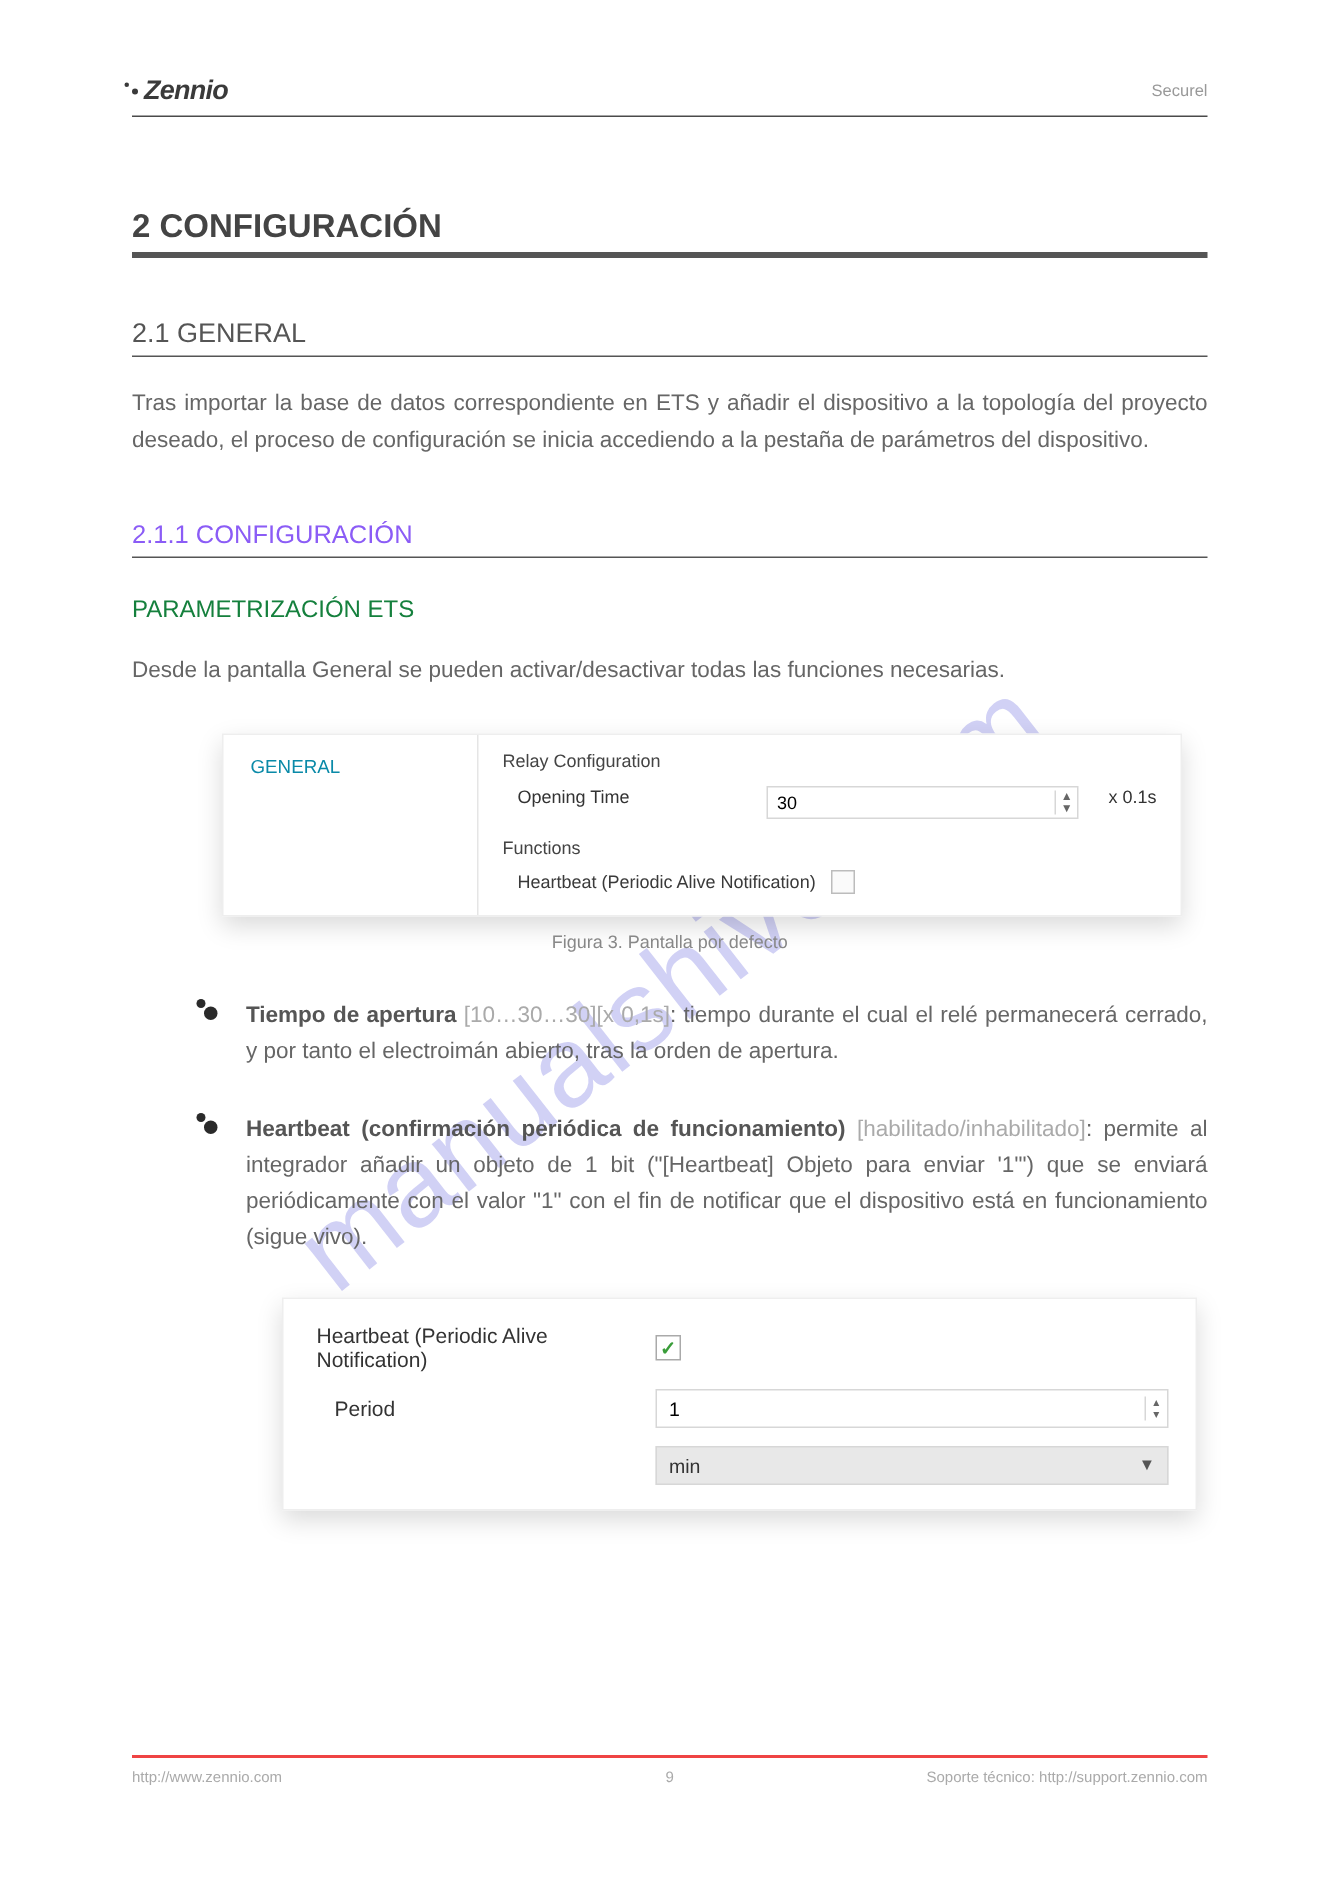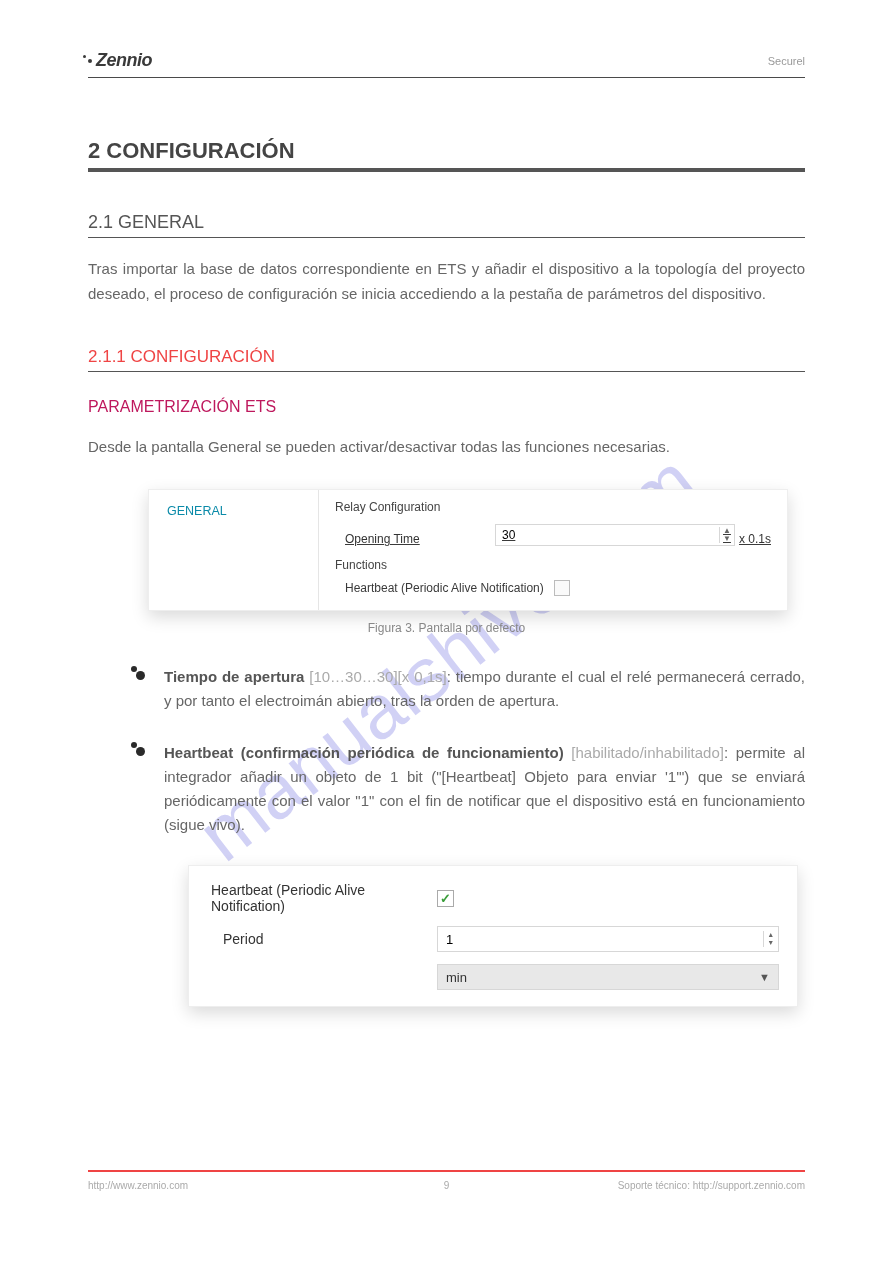--- a/index.html
+++ b/index.html
@@ -57,33 +57,33 @@
     font-size: 18px;
     border-bottom: 1px solid #555;
     padding-bottom: 4px;
     color: #555;
   }
   .sec-211 {
     margin-top: 40px;
     font-size: 17px;
     border-bottom: 1px solid #555;
     padding-bottom: 4px;
-    color: #ef4444;
+    color: #8b5cf6;
   }
   .para {
     margin-top: 19px;
     font-size: 15px;
     line-height: 1.65;
     color: #666;
     text-align: justify;
   }
   .subhead {
     margin-top: 26px;
     font-size: 16px;
-    color: #be185d;
+    color: #15803d;
   }
 
   
   .fig3 {
     margin-top: 30px;
     margin-left: 60px;
     width: 640px;
     background: #fff;
     border: 1px solid #eee;
     box-shadow: 0 6px 16px rgba(0,0,0,0.15);
@@ -93,21 +93,21 @@
   .fig3-side {
     width: 170px;
     border-right: 1px solid #e5e5e5;
     padding: 14px 18px;
     color: #0a8aa8;
     font-size: 12.5px;
   }
   .fig3-body { flex: 1; padding: 10px 16px 14px 16px; }
   .fig3-title { font-size: 12px; color: #444; }
   .fig3-row {
-    display: flex; align-items: flex-end; margin-top: 10px; gap: 0; text-decoration: underline;
+    display: flex; align-items: flex-start; margin-top: 10px; gap: 16px;
   }
   .fig3-label { width: 160px; font-size: 12px; color: #333; padding-left: 10px; }
   .fig3-input {
     flex: 1; display: flex; align-items: center;
     border: 1px solid #d7d7d7; height: 22px; background: #fff;
   }
   .fig3-input input {
     border: none; outline: none; width: 100%; padding: 0 6px; font-size: 12px;
   }
   .spinner-chevs {

